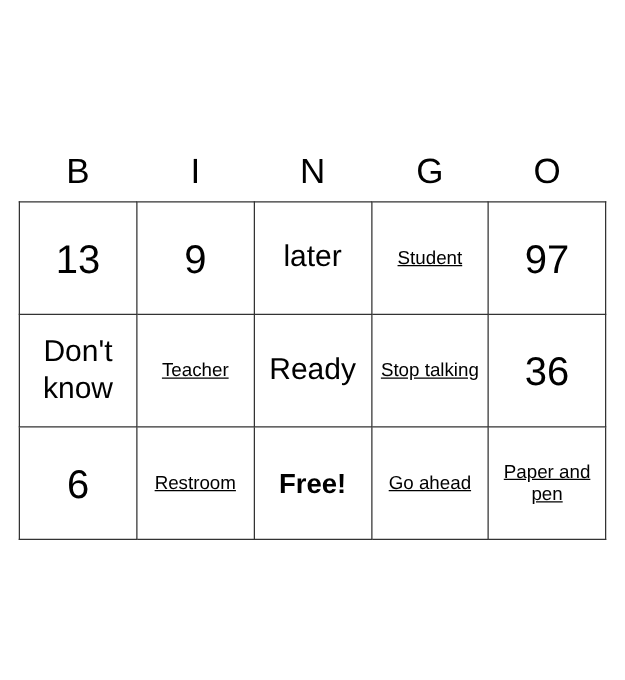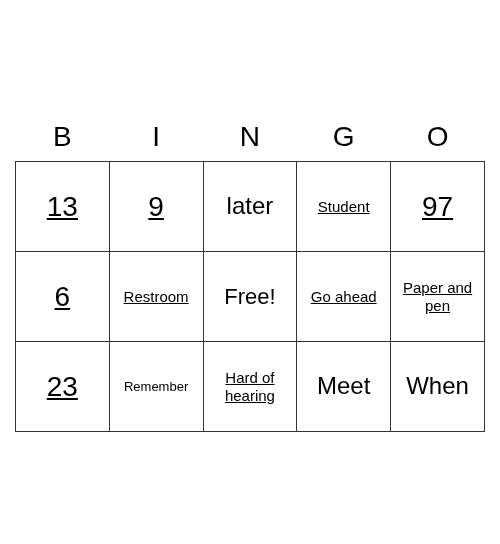--- a/index.html
+++ b/index.html
@@ -35,40 +35,39 @@
 
     .bingo-card th {
       font-size: 28px;
       font-weight: normal;
       height: 50px;
       border: none;
       border-bottom: none;
     }
 
     .cell-large {
-      font-size: 28px;
-      text-decoration: underline;
+      font-size: 32px;
     }
 
     .cell-medium {
       font-size: 24px;
     }
 
     .cell-small {
       font-size: 15px;
       text-decoration: underline;
     }
 
     .cell-xsmall {
       font-size: 13px;
     }
 
     .free-cell {
       font-size: 22px;
-      font-weight: normal;
+      font-weight: bold;
     }
   </style>
 </head>
 <body>
 
 <table class="bingo-card">
   <thead>
     <tr>
     <th>B</th>
         <th>I</th>
@@ -79,27 +78,27 @@
   </thead>
   <tbody id="bingo-body">
   <tr>
         <td class="cell-large">13</td>
         <td class="cell-large">9</td>
         <td class="cell-medium">later</td>
         <td class="cell-small">Student</td>
         <td class="cell-large">97</td>
       </tr>
       <tr>
+        <td class="cell-medium">Don't know</td>
+        <td class="cell-small">Teacher</td>
+        <td class="cell-medium">Ready</td>
+        <td class="cell-small">Stop talking</td>
+        <td class="cell-large">36</td>
+      </tr>
+      <tr>
         <td class="cell-large">6</td>
         <td class="cell-small">Restroom</td>
         <td class="free-cell">Free!</td>
         <td class="cell-small">Go ahead</td>
         <td class="cell-small">Paper and pen</td>
       </tr>
-      <tr>
-        <td class="cell-large">23</td>
-        <td class="cell-xsmall">Remember</td>
-        <td class="cell-small">Hard of hearing</td>
-        <td class="cell-medium">Meet</td>
-        <td class="cell-medium">When</td>
-      </tr>
     </tbody>
 </table>
 
 </body></html>

